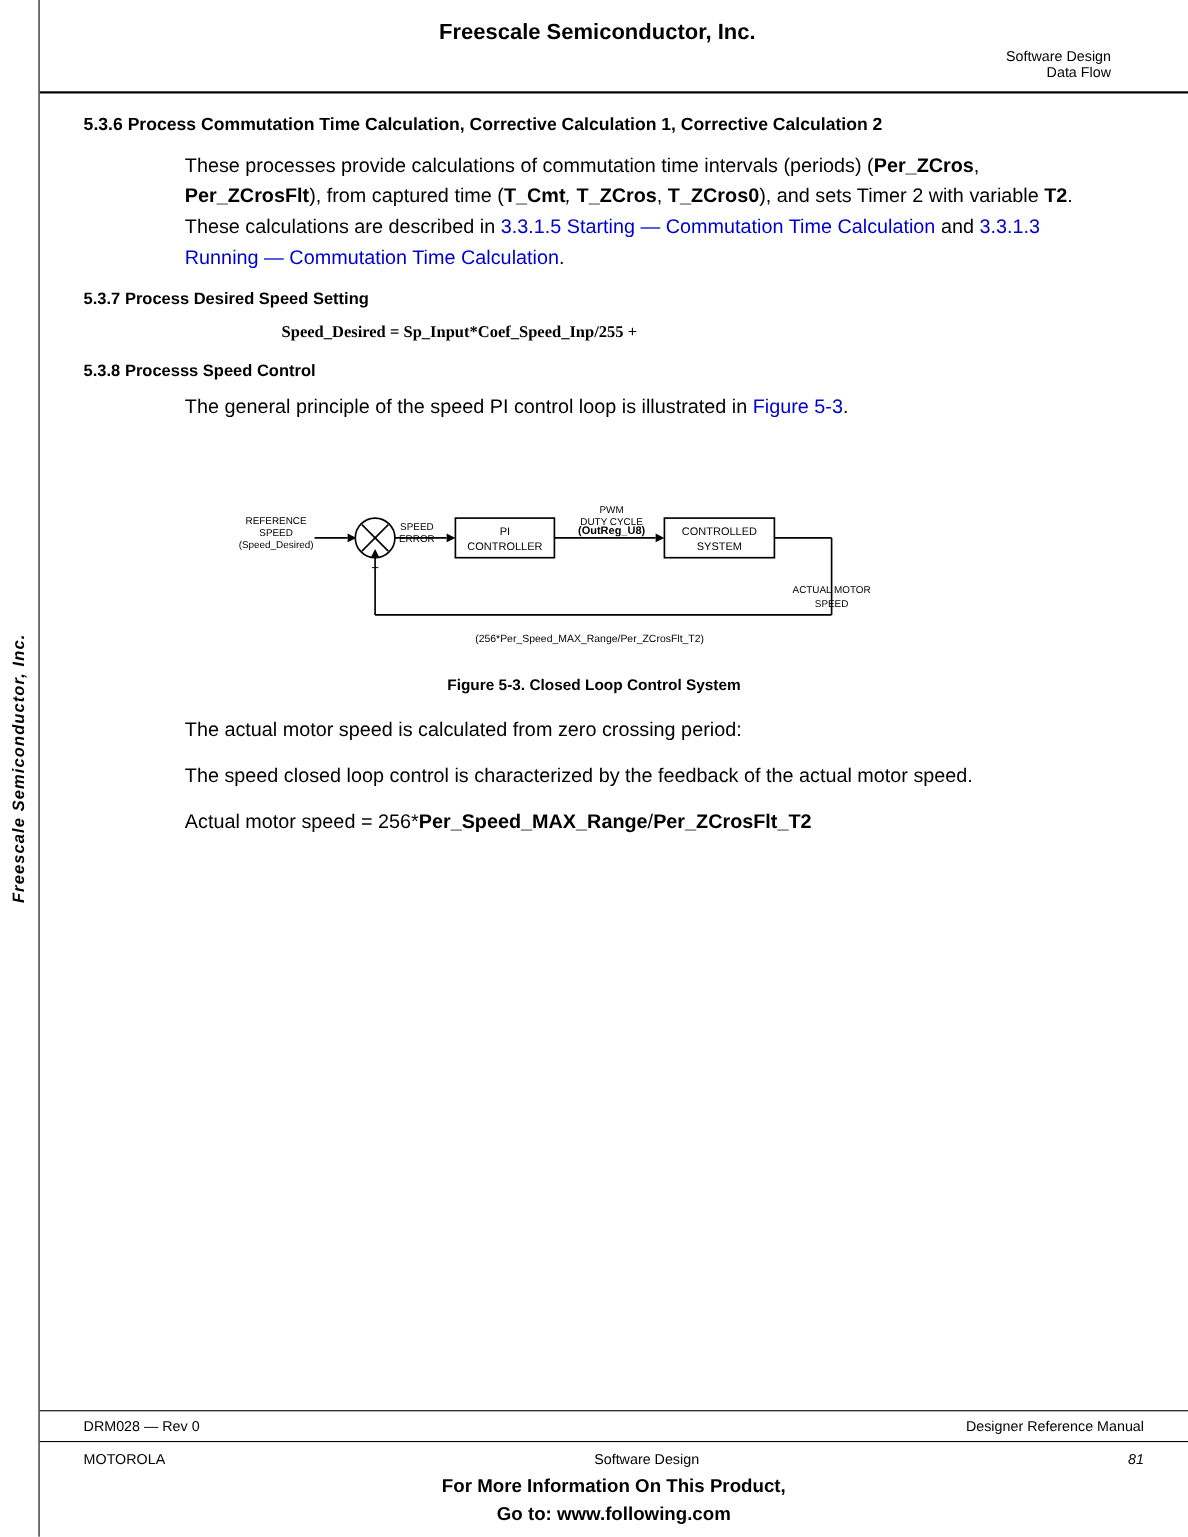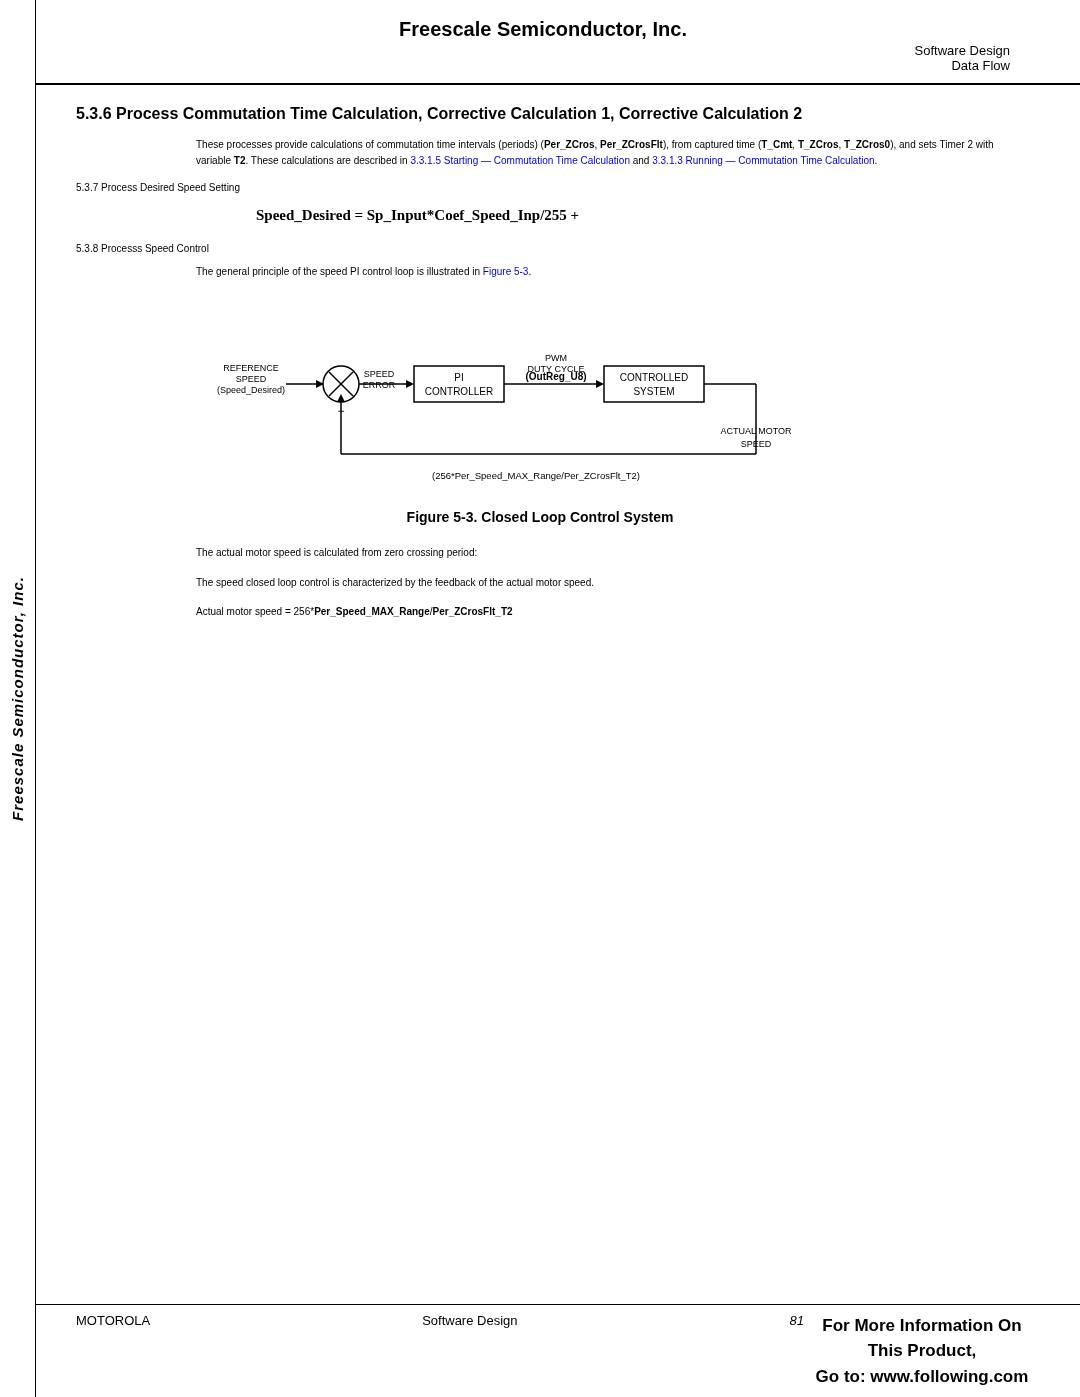--- a/index.html
+++ b/index.html
@@ -74,29 +74,29 @@
       flex: 1;
     }
 
     .section-heading {
       font-size: 16px;
       font-weight: bold;
       margin-bottom: 14px;
     }
 
     .section-sub-heading {
-      font-size: 10px;
-      font-weight: normal;
+      font-size: 15px;
+      font-weight: bold;
       margin-bottom: 10px;
     }
 
     .body-para {
-      margin-left: 120px;
+      margin-left: 92px;
       margin-bottom: 14px;
-      font-size: 10px;
+      font-size: 18px;
       line-height: 1.55;
     }
 
     .link-blue {
       color: #0000cc;
       text-decoration: none;
     }
 
     .formula-block {
       margin-left: 180px;
@@ -132,22 +132,22 @@
       border-top: 1px solid #000;
       padding: 6px 40px;
       display: flex;
       justify-content: space-between;
       font-size: 13px;
     }
     .footer-bottom {
       border-top: 1px solid #000;
       padding: 8px 40px;
       display: flex;
-      flex-direction: row;
-      align-items: flex-start;
+      flex-direction: column;
+      align-items: center;
       font-size: 13px;
     }
     .footer-bottom-row1 {
       display: flex;
       justify-content: space-between;
       width: 100%;
       margin-bottom: 4px;
     }
     .footer-bottom-center {
       text-align: center;
@@ -255,20 +255,24 @@
       <div class="figure-caption">Figure 5-3. Closed Loop Control System</div>
 
       <div class="body-para">The actual motor speed is calculated from zero crossing period:</div>
       <div class="body-para">The speed closed loop control is characterized by the feedback of the actual motor speed.</div>
       <div class="body-para">
         Actual motor speed = 256*<strong>Per_Speed_MAX_Range</strong>/<strong>Per_ZCrosFlt_T2</strong>
       </div>
 
     </div>
 
+    <div class="footer-top">
+      <span>DRM028 — Rev 0</span>
+      <span>Designer Reference Manual</span>
+    </div>
 
     <div class="footer-bottom">
       <div class="footer-bottom-row1">
         <span>MOTOROLA</span>
         <span>Software Design</span>
         <span class="footer-page-num">81</span>
       </div>
       <div class="footer-bottom-center">
         <div>For More Information On This Product,</div>
         <div>Go to: www.following.com</div>

